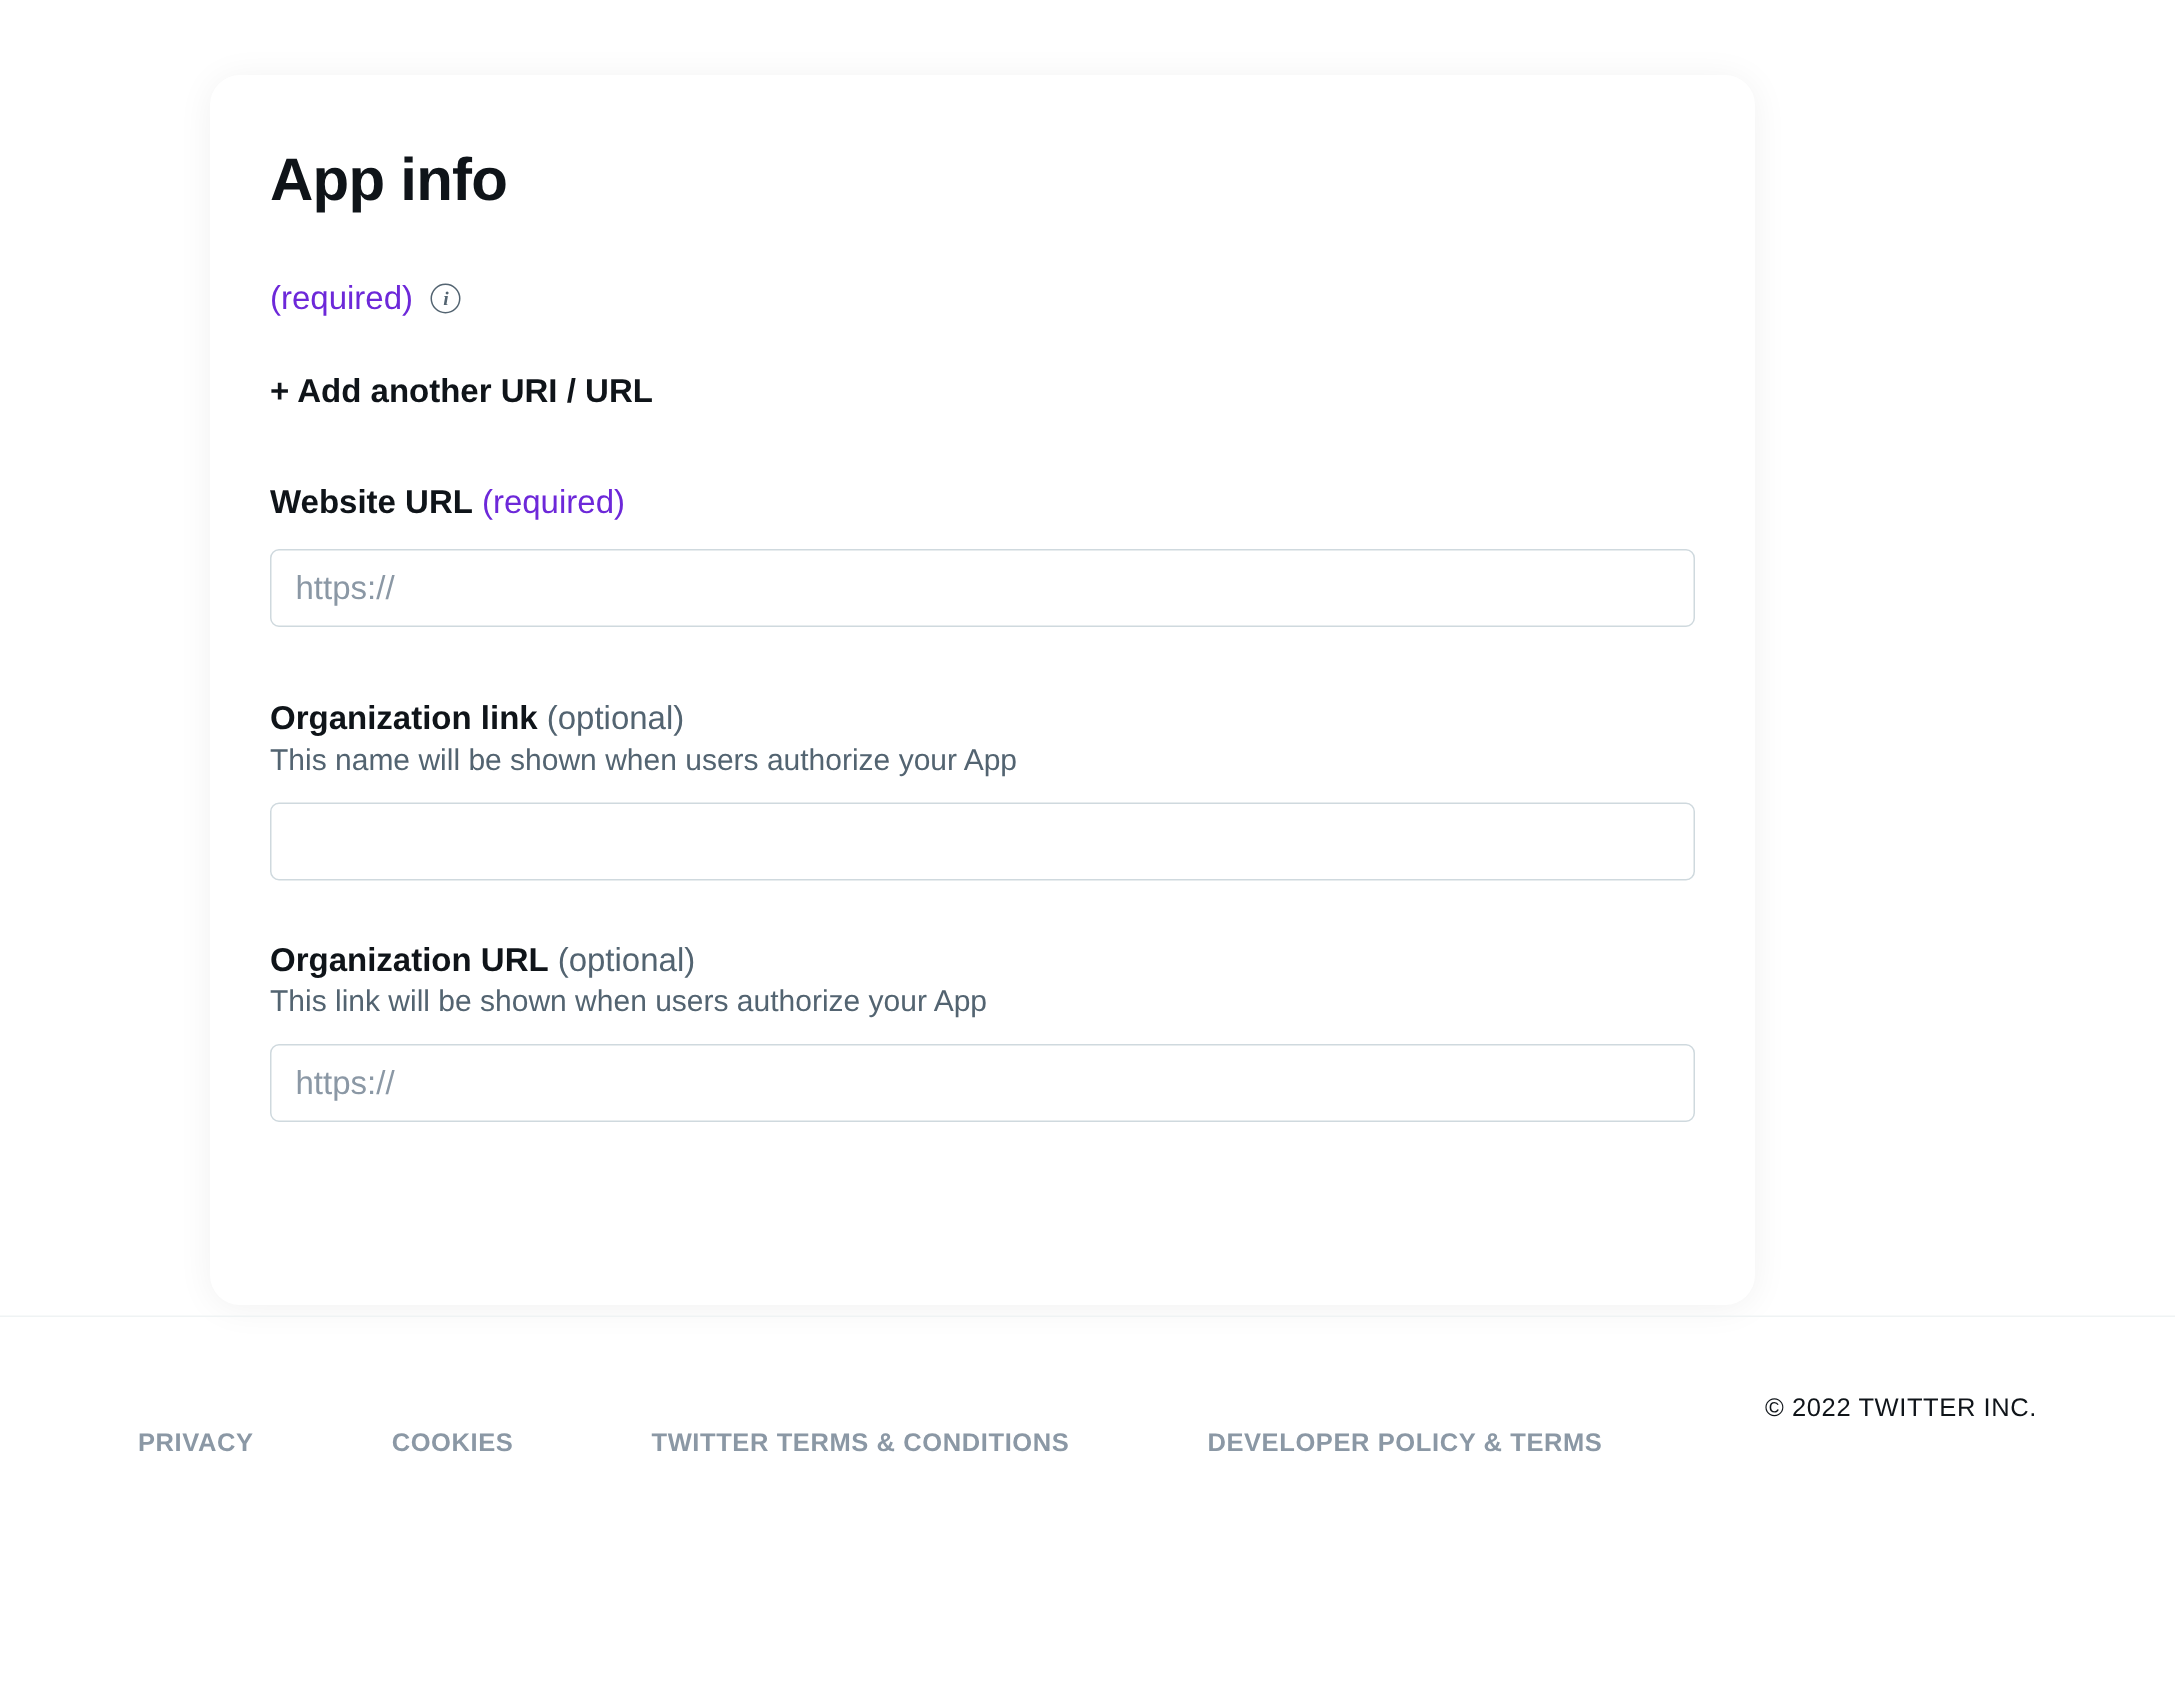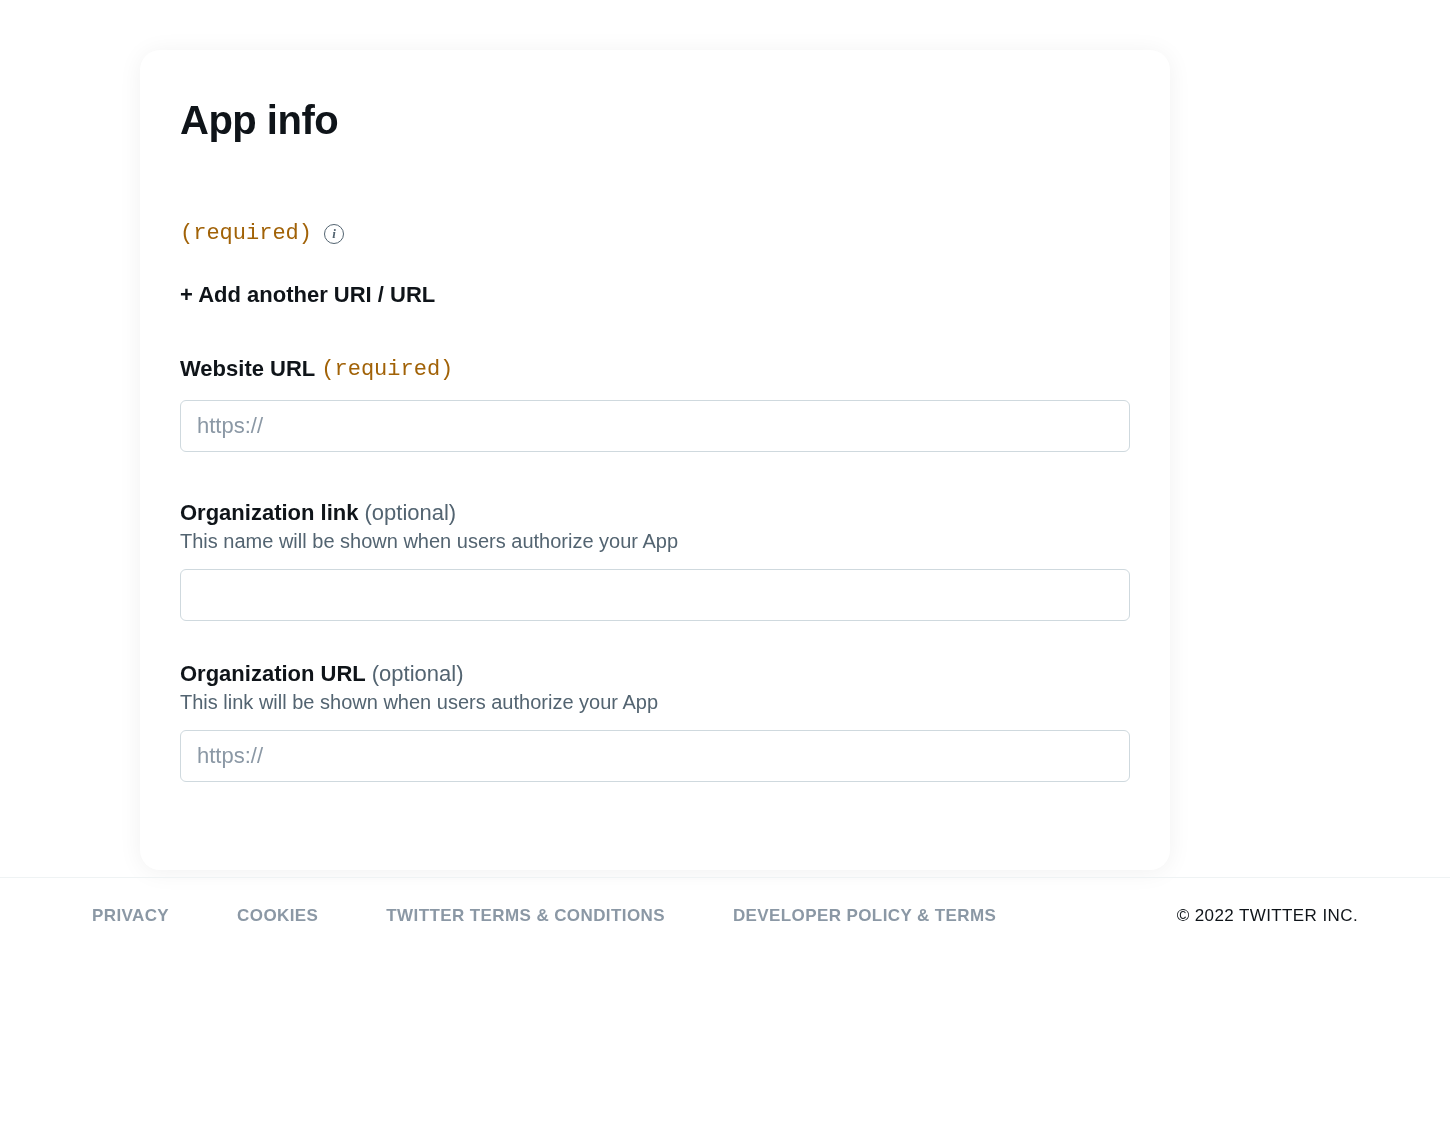--- a/index.html
+++ b/index.html
@@ -19,37 +19,36 @@
     height: 820px;
     background: #fff;
     border-radius: 20px;
     box-shadow: 0 2px 24px rgba(0,0,0,0.06);
     padding: 48px 40px 40px 40px;
   }
   .card h1 {
     font-size: 40px;
     font-weight: 800;
     letter-spacing: -0.5px;
-    margin-bottom: 78px;
+    margin-bottom: 43px;
   }
   .field-block { margin-bottom: 48px; }
   .label-row {
     font-size: 22px;
     font-weight: 700;
     color: #0f1419;
     display: flex;
     align-items: center;
     gap: 6px;
     margin-bottom: 4px;
   }
   .required-tag {
-    color: #a16207;
+    color: #6d28d9;
     font-weight: 500;
     font-size: 22px;
-    font-family: Liberation Mono, monospace;
   }
   .optional-tag {
     color: #536471;
     font-weight: 400;
     font-size: 22px;
     text-align: right;
   }
   .hint {
     color: #536471;
     font-size: 20px;
@@ -126,21 +125,22 @@
     padding: 28px 0 0 0;
   }
   .footer-inner {
     display: flex;
     align-items: center;
     justify-content: space-between;
     padding: 0 92px 0 92px;
   }
   .footer-links {
     display: flex;
-    gap: 68px;
+    gap: 92px;
+    margin-top: 46px;
   }
   .footer a, .footer span.link {
     color: #8b98a5;
     font-size: 17px;
     font-weight: 800;
     letter-spacing: 0.4px;
     text-transform: uppercase;
     text-decoration: none;
     cursor: pointer;
   }

